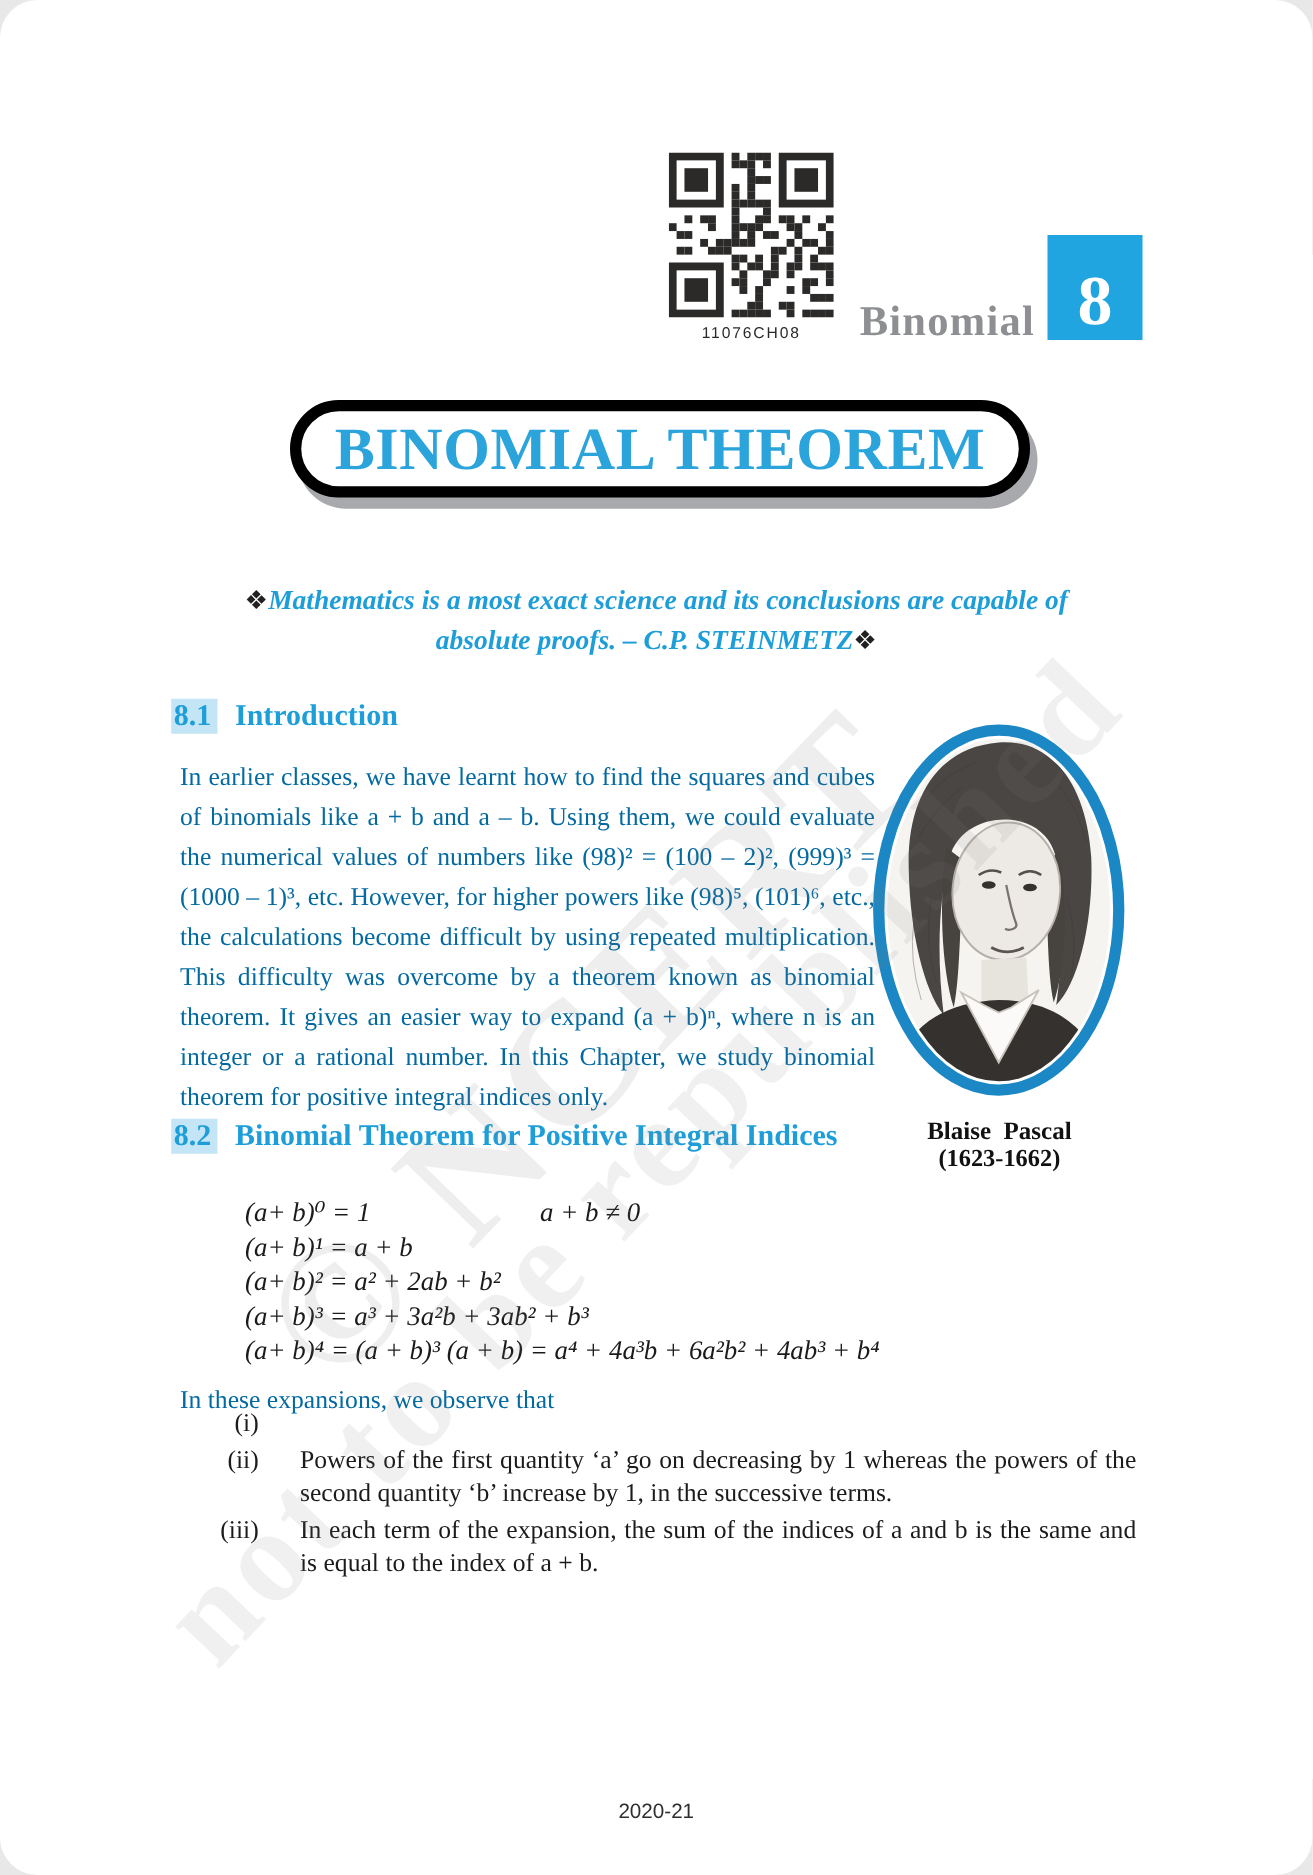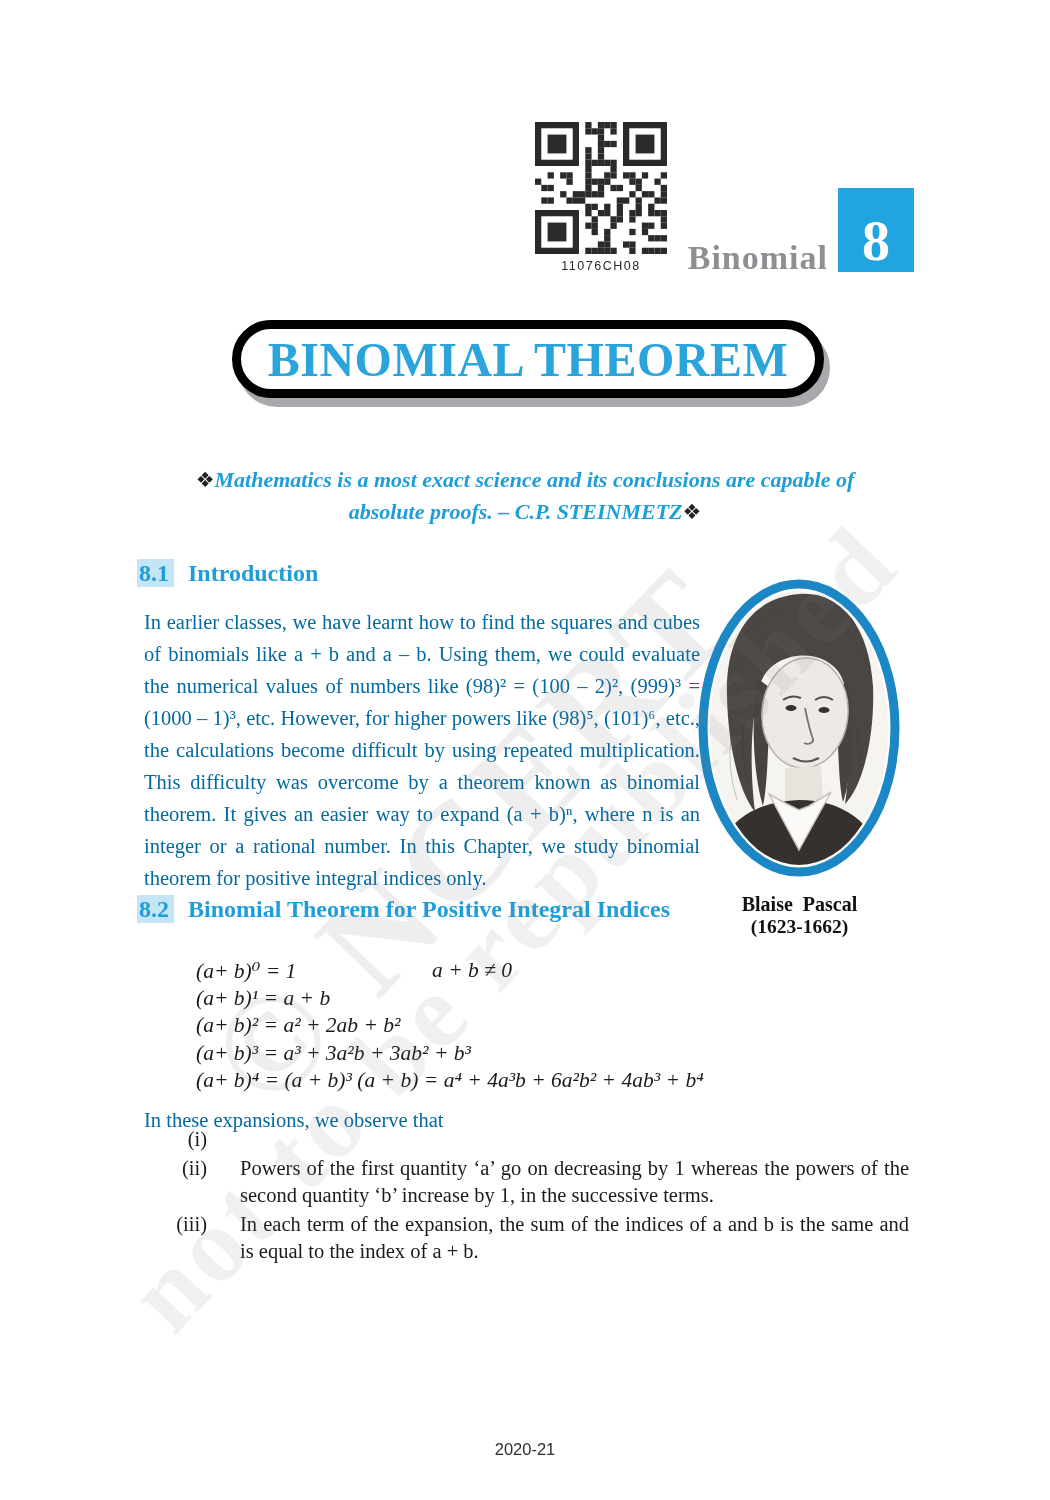--- a/index.html
+++ b/index.html
@@ -1,19 +1,19 @@
 <!DOCTYPE html>
 <html><head>
 <meta charset="utf-8">
 <style>
   html,body{margin:0;padding:0;background:#e8e8e8;}
   .page{
     position:relative;width:1050px;height:1500px;margin:0 auto;
     background:#ffffff;overflow:hidden;
-    font-family:"Liberation Serif","DejaVu Serif",serif;color:#1b1b1b;
+    font-family:"Liberation Serif","DejaVu Serif",serif;color:#1b1b1b;border-radius:30px;
   }
   
   .qr-block{position:absolute;left:535px;top:122px;width:132px;text-align:center;}
   .qr-block svg{display:block;}
   .qr-label{margin-top:5px;font-family:"Liberation Sans","DejaVu Sans",sans-serif;
     font-size:12.5px;letter-spacing:1.5px;color:#2b2a29;}
   .chapter-word{position:absolute;left:610px;top:239px;width:218px;text-align:right;
     font-size:34px;font-weight:bold;color:#8d8f92;letter-spacing:1px;}
   .chapter-box{position:absolute;left:838px;top:188px;width:76px;height:84px;
     background:#21a5e1;display:flex;align-items:flex-end;justify-content:center;}

